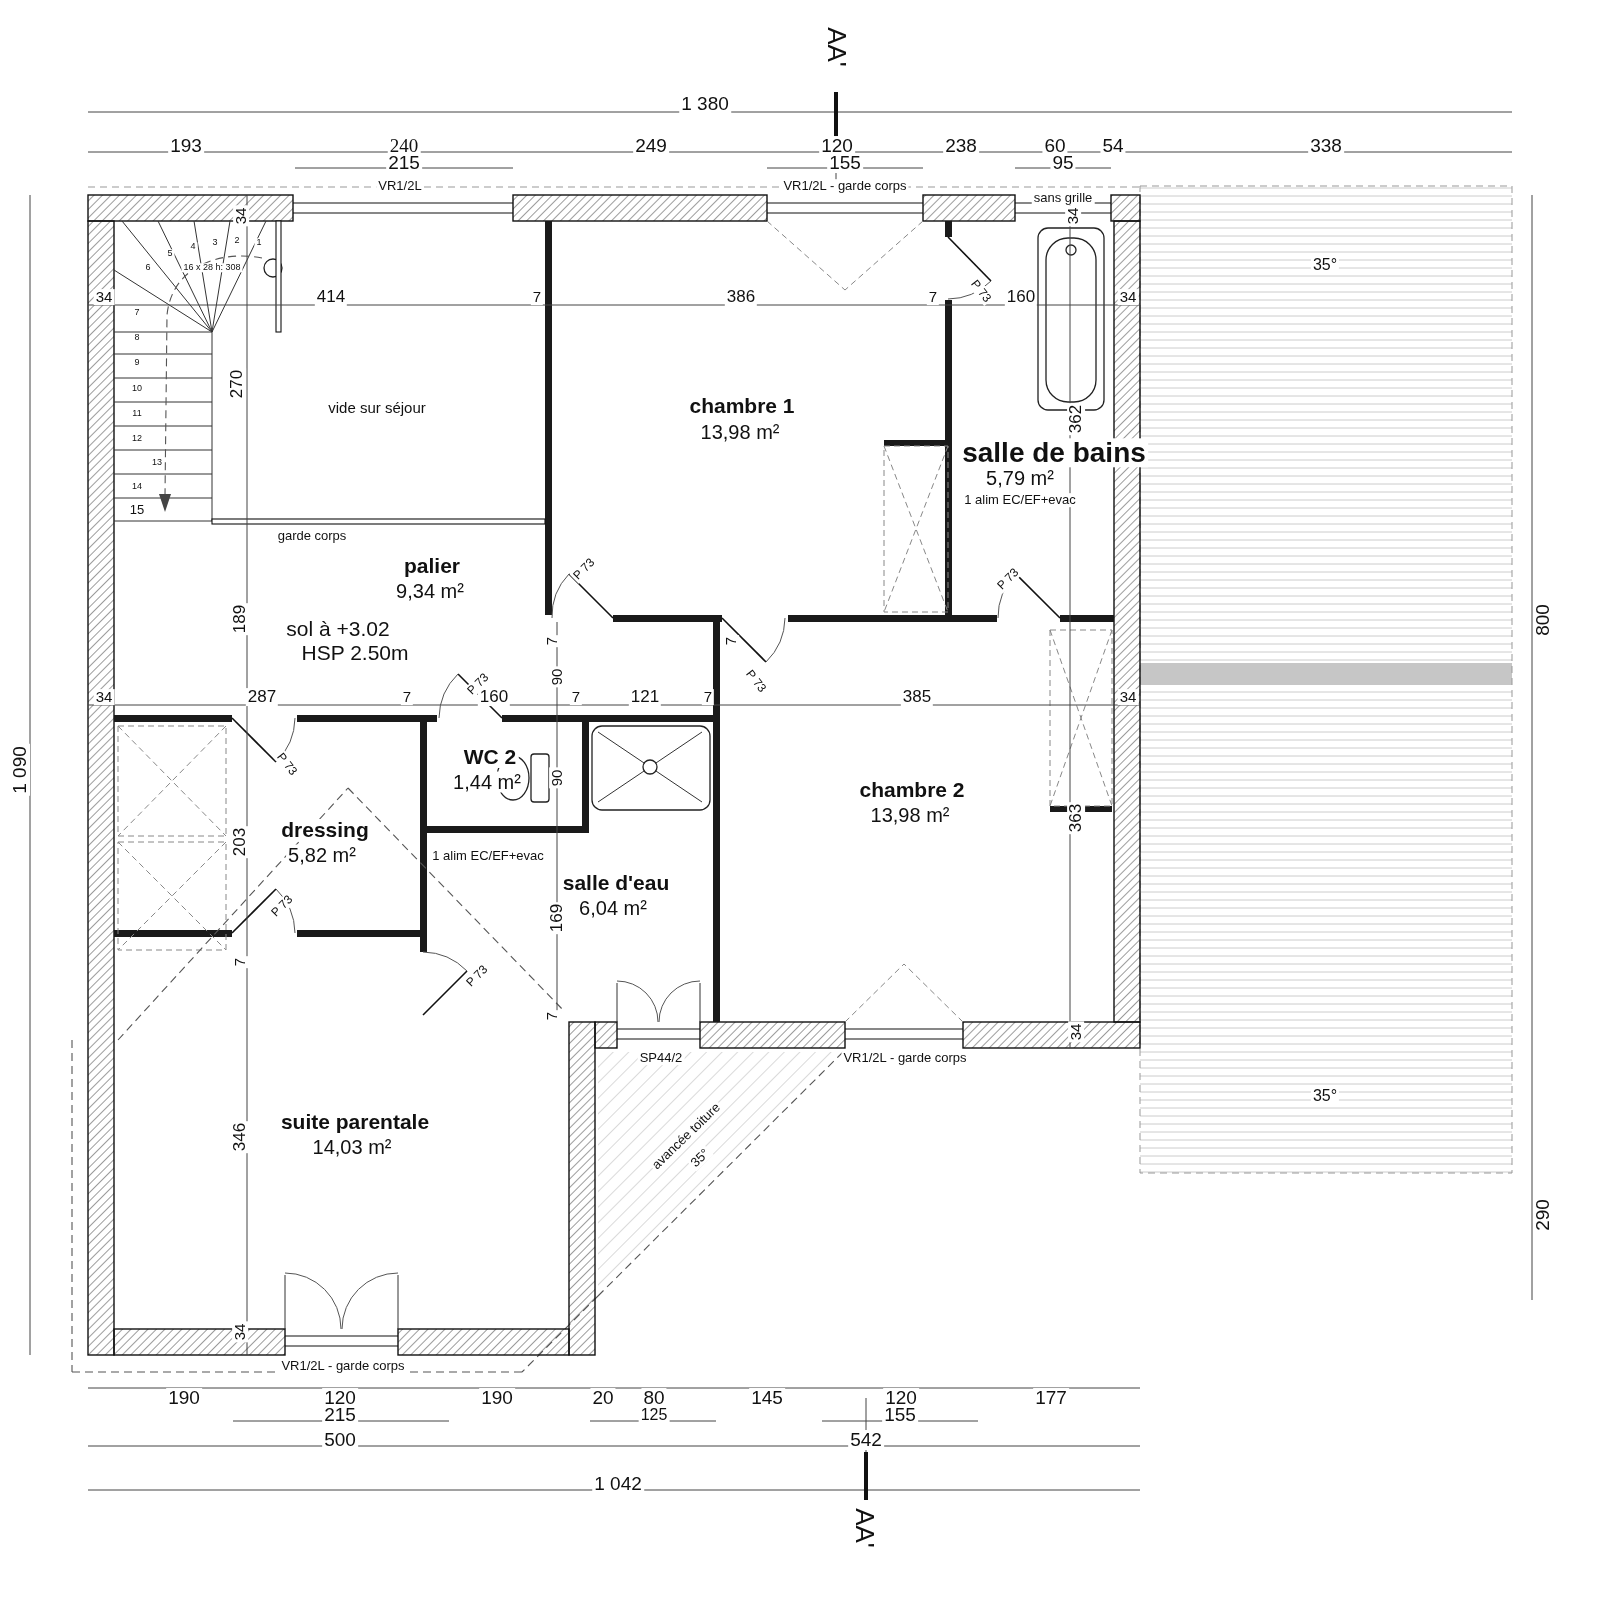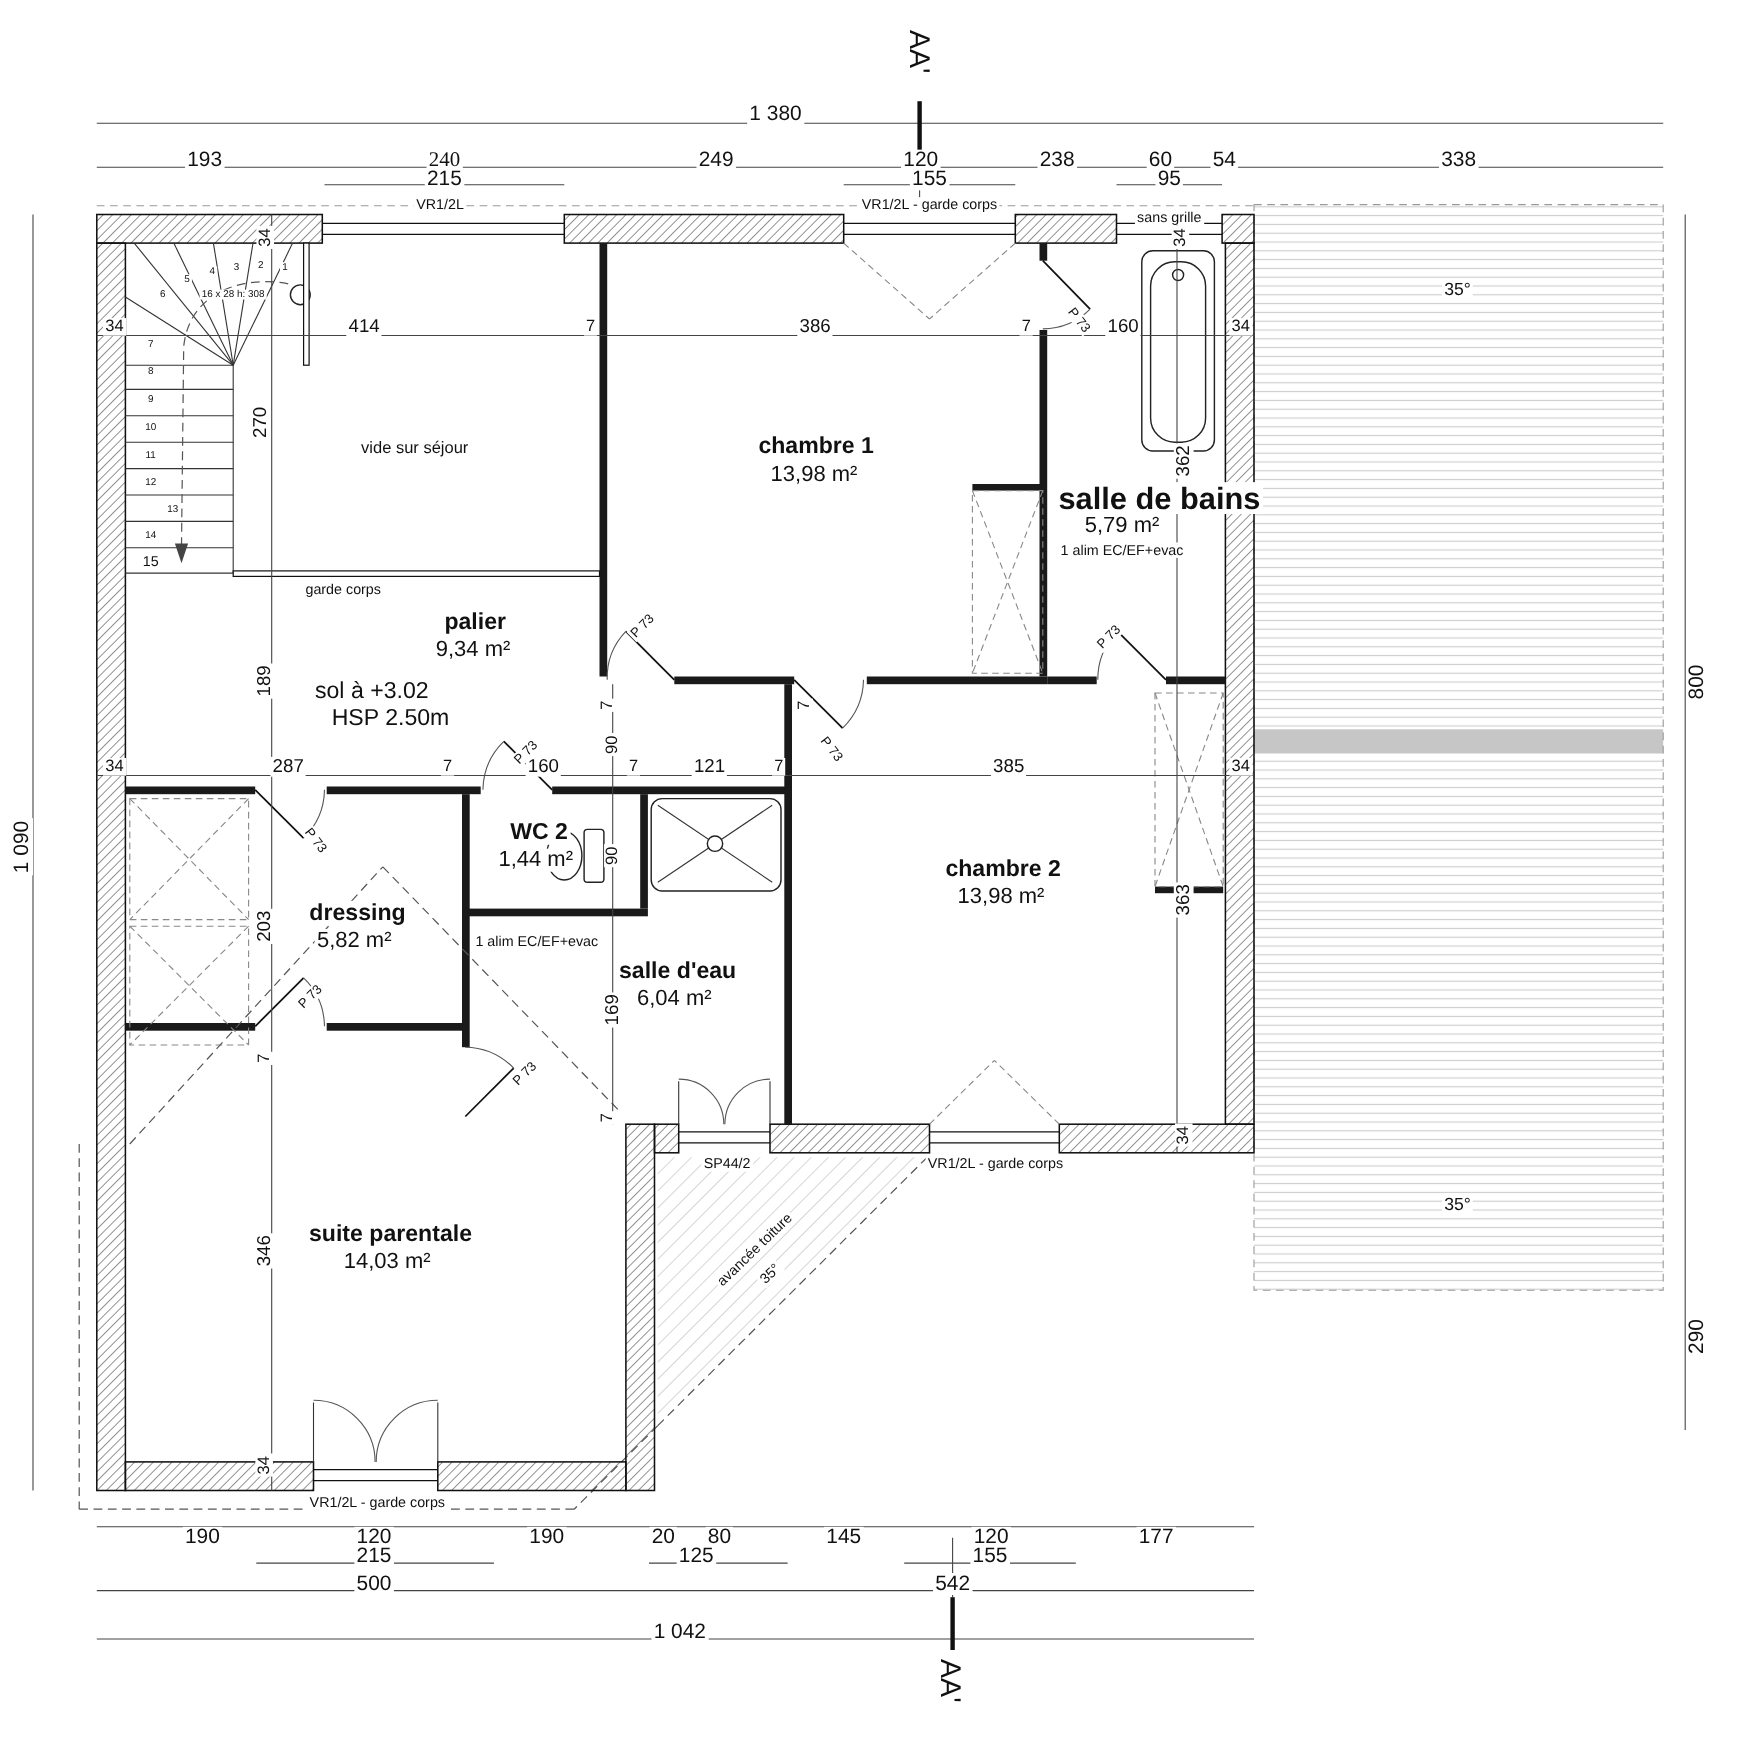--- a/index.html
+++ b/index.html
@@ -409,21 +409,21 @@
       <div class="lbl" style="left: 343px; top: 1366px; font-size: 13px; transform: translate(-50%, -50%);">VR1/2L - garde corps</div>
       <div class="lbl" style="left: 184px; top: 1398px; font-size: 19px; transform: translate(-50%, -50%);">190</div>
       <div class="lbl" style="left: 340px; top: 1398px; font-size: 19px; transform: translate(-50%, -50%);">120</div>
       <div class="lbl" style="left: 497px; top: 1398px; font-size: 19px; transform: translate(-50%, -50%);">190</div>
       <div class="lbl" style="left: 603px; top: 1398px; font-size: 19px; transform: translate(-50%, -50%);">20</div>
       <div class="lbl" style="left: 654px; top: 1398px; font-size: 19px; transform: translate(-50%, -50%);">80</div>
       <div class="lbl" style="left: 767px; top: 1398px; font-size: 19px; transform: translate(-50%, -50%);">145</div>
       <div class="lbl" style="left: 901px; top: 1398px; font-size: 19px; transform: translate(-50%, -50%);">120</div>
       <div class="lbl" style="left: 1051px; top: 1398px; font-size: 19px; transform: translate(-50%, -50%);">177</div>
       <div class="lbl" style="left: 340px; top: 1415px; font-size: 19px; transform: translate(-50%, -50%);">215</div>
-      <div class="lbl" style="left: 633px; top: 1415px; font-size: 19px; transform: translate(-50%, -50%);">125</div>
+      <div class="lbl" style="left: 654px; top: 1415px; font-size: 16px; transform: translate(-50%, -50%);">125</div>
       <div class="lbl" style="left: 900px; top: 1415px; font-size: 19px; transform: translate(-50%, -50%);">155</div>
       <div class="lbl" style="left: 340px; top: 1440px; font-size: 19px; transform: translate(-50%, -50%);">500</div>
       <div class="lbl" style="left: 866px; top: 1440px; font-size: 19px; transform: translate(-50%, -50%);">542</div>
       <div class="lbl" style="left: 618px; top: 1484px; font-size: 19px; transform: translate(-50%, -50%);">1 042</div>
       <div class="lbl" style="left: 864px; top: 1528px; font-size: 26px; transform: translate(-50%, -50%) rotate(90deg);">AA'</div>
       <div class="lbl" style="left: 259px; top: 243px; font-size: 9px; transform: translate(-50%, -50%);">1</div>
       <div class="lbl" style="left: 237px; top: 241px; font-size: 9px; transform: translate(-50%, -50%);">2</div>
       <div class="lbl" style="left: 215px; top: 243px; font-size: 9px; transform: translate(-50%, -50%);">3</div>
       <div class="lbl" style="left: 193px; top: 247px; font-size: 9px; transform: translate(-50%, -50%);">4</div>
       <div class="lbl" style="left: 170px; top: 254px; font-size: 9px; transform: translate(-50%, -50%);">5</div>

